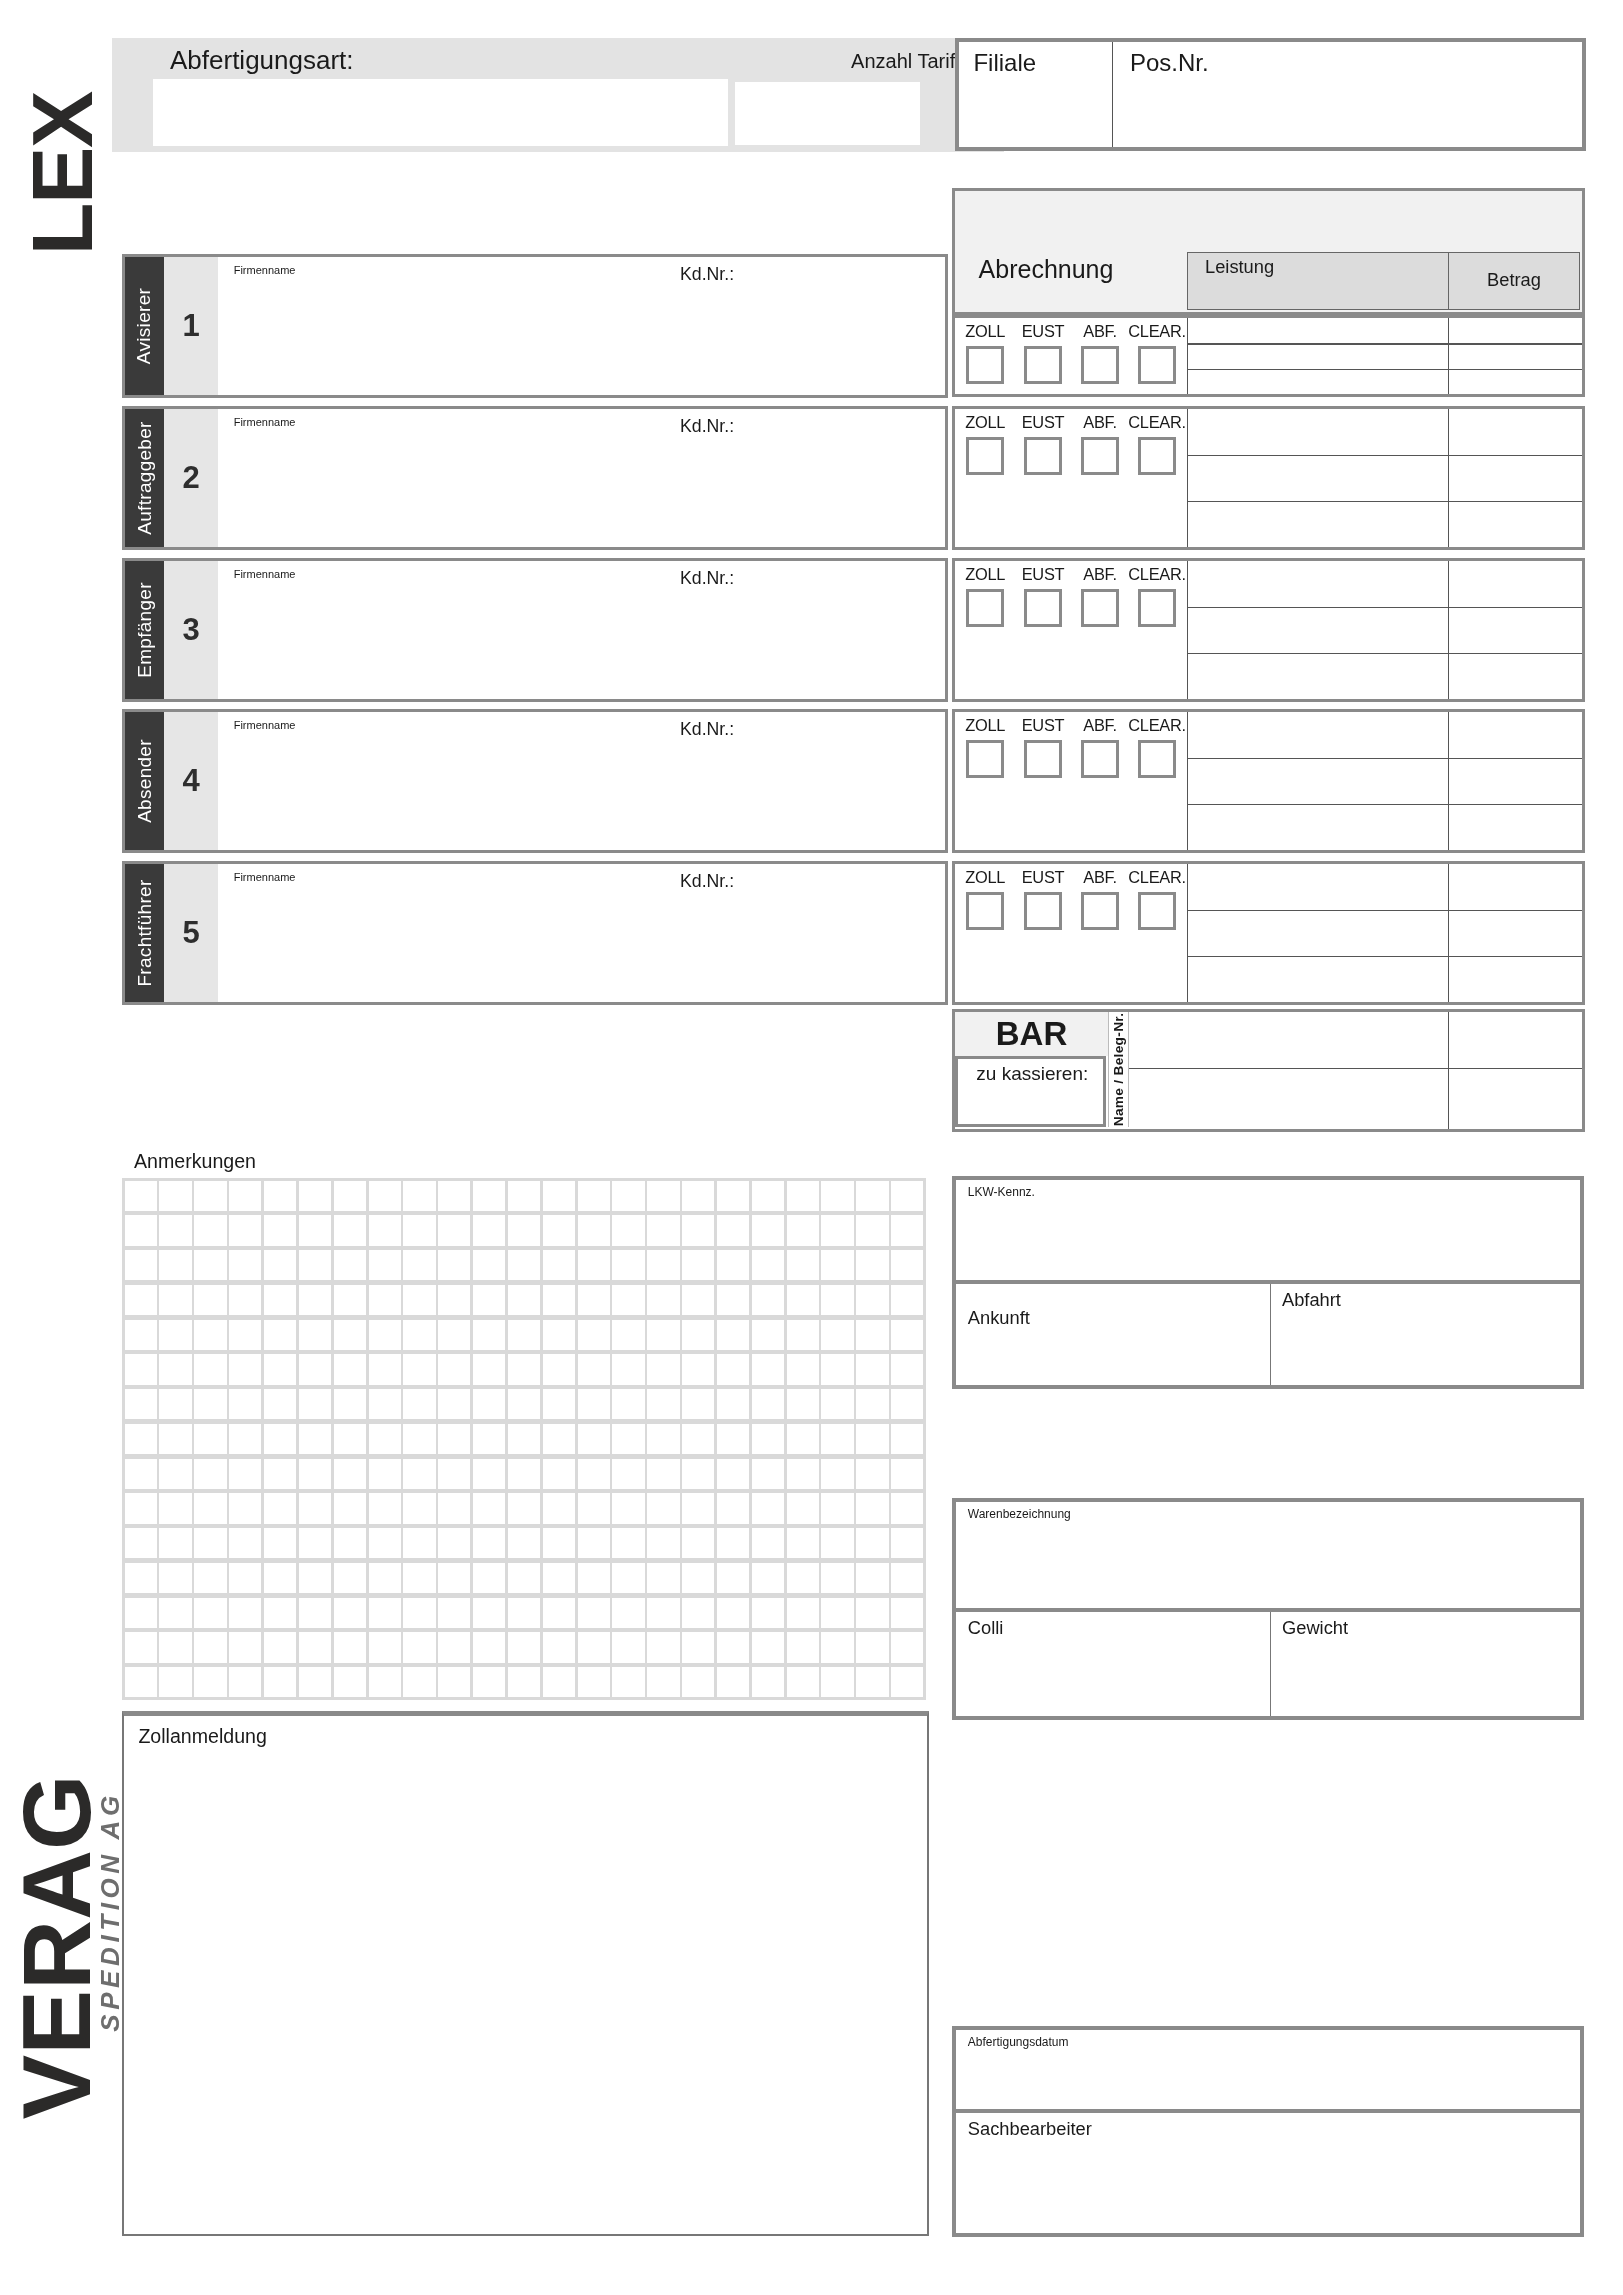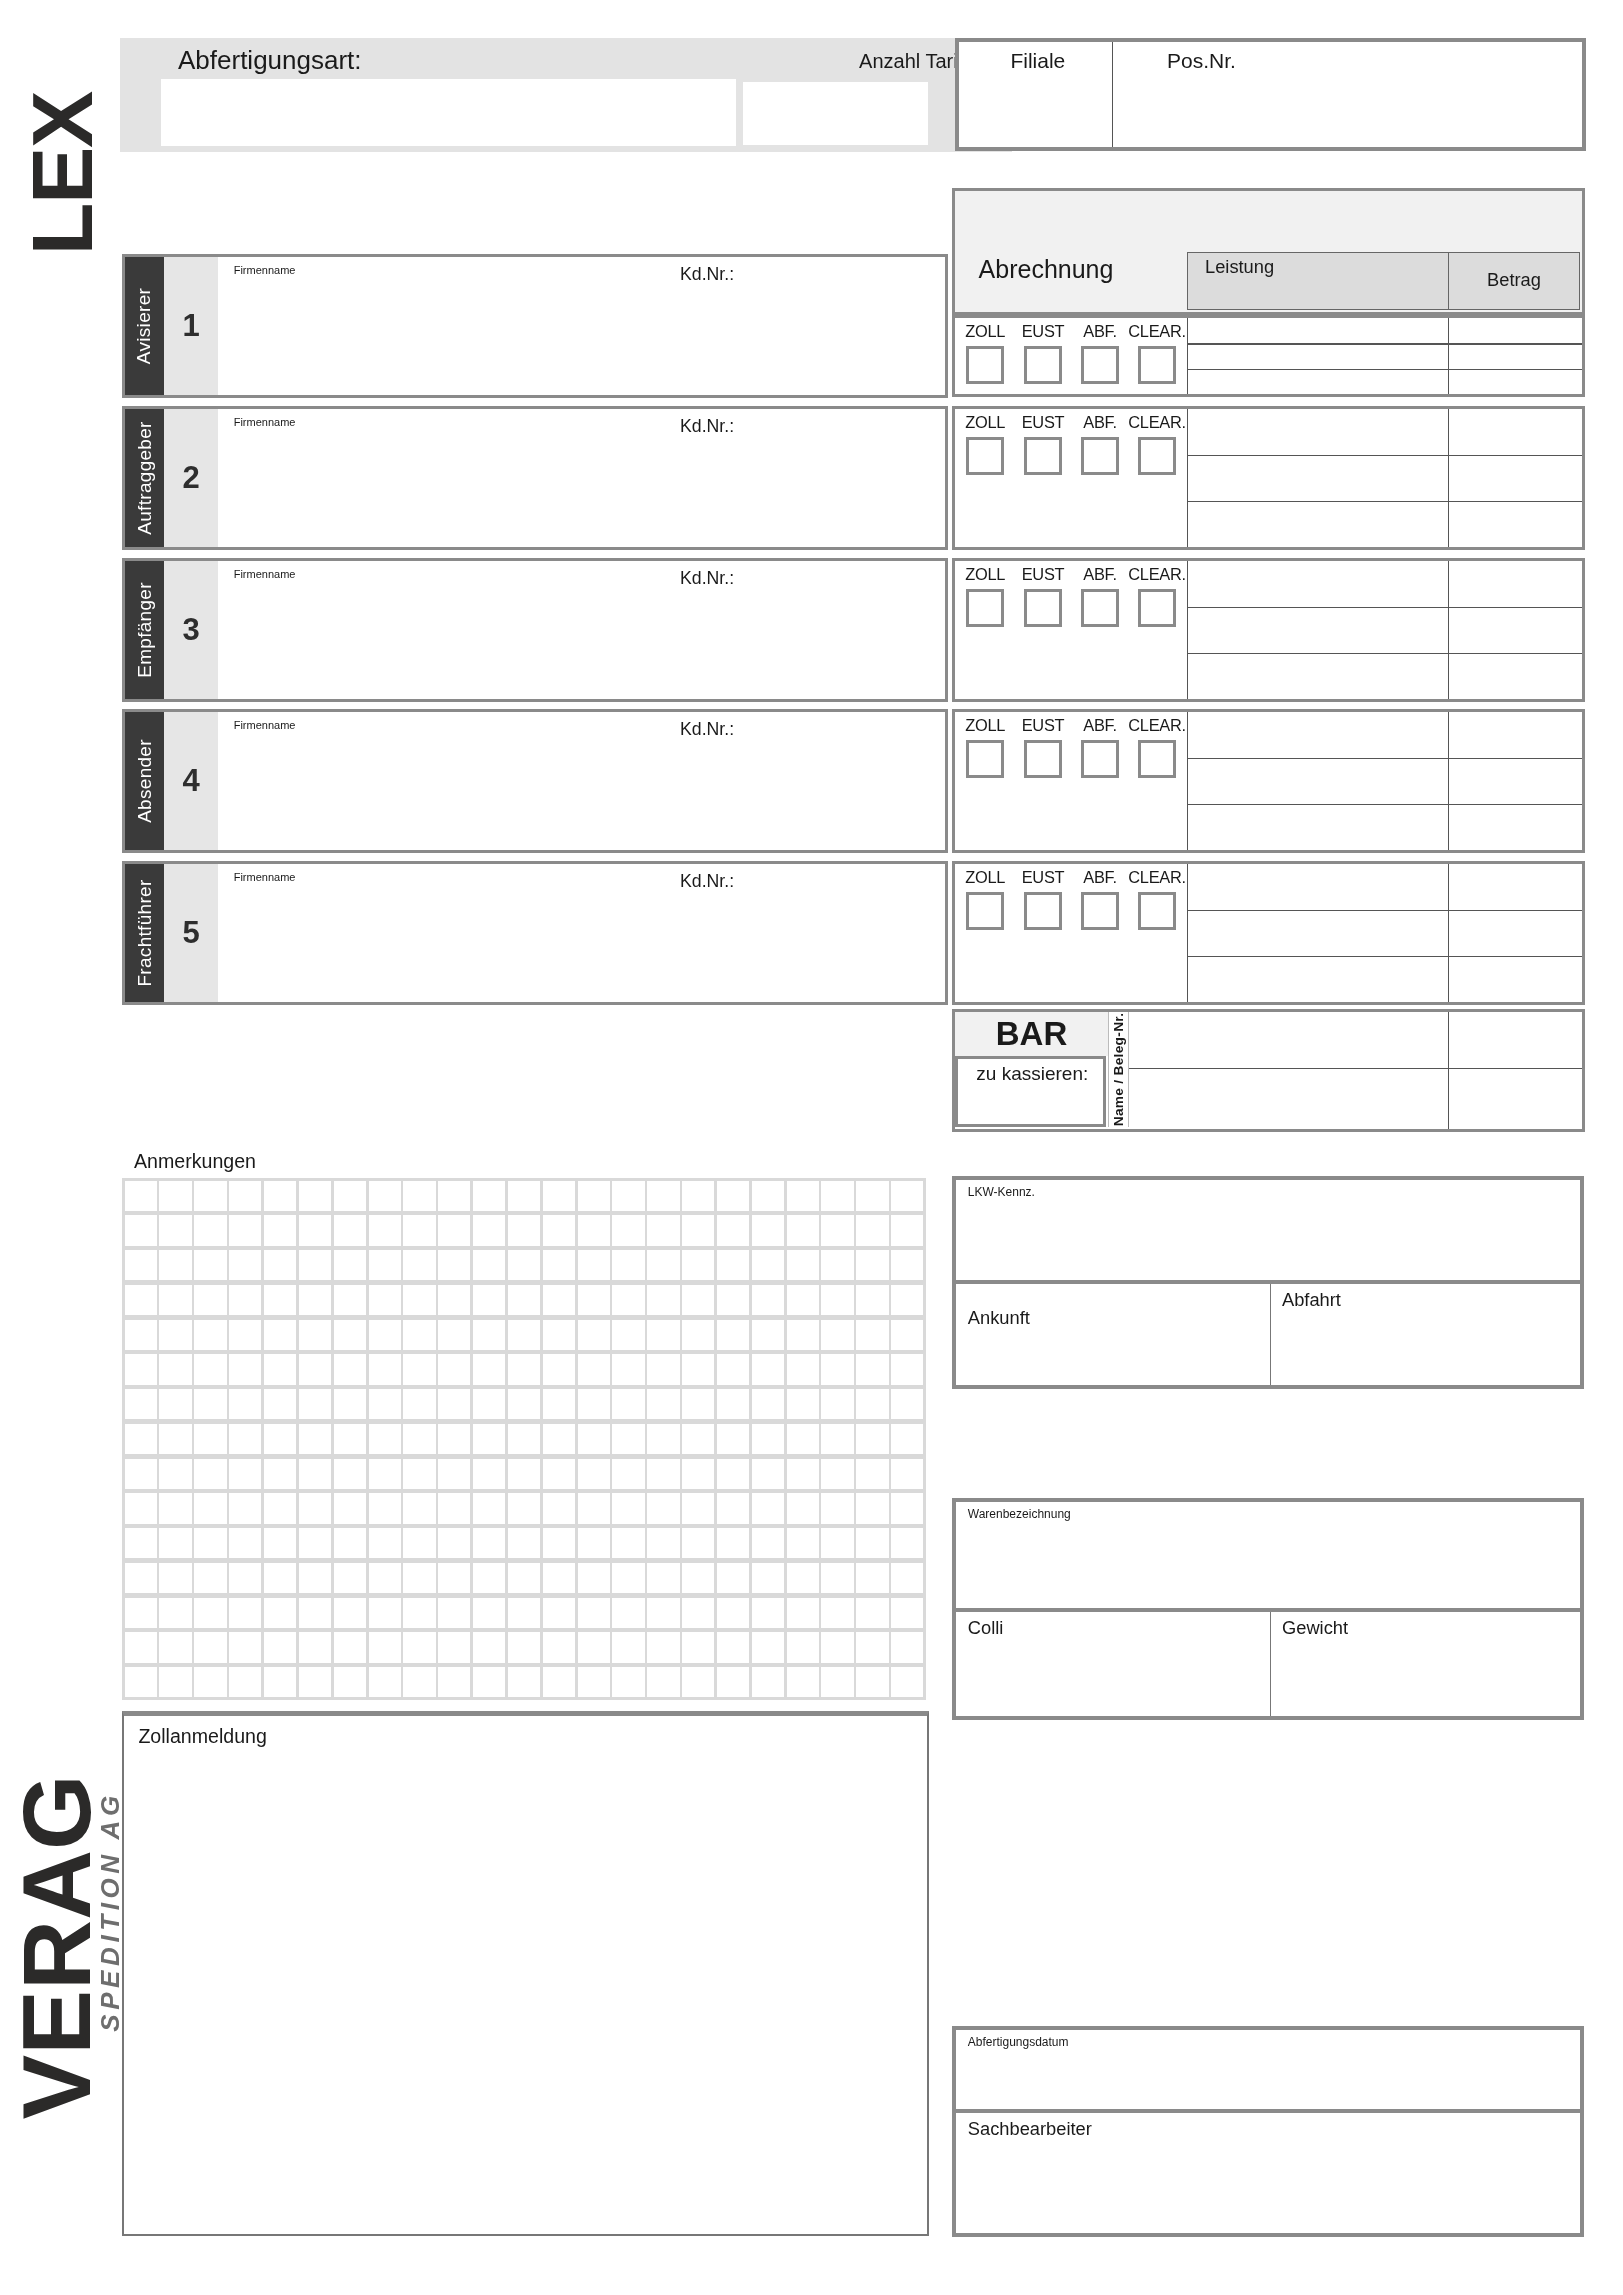--- a/index.html
+++ b/index.html
@@ -17,30 +17,30 @@
 
   
   .lex-wrap{left:15.7px;top:29px;width:93px;height:288px;}
   .lex-wrap>span{font-size:86px;font-weight:900;letter-spacing:-1.3px;color:var(--logo);}
   .verag-wrap{left:17px;top:1721px;width:80px;height:452px;}
   .verag-wrap>span{font-size:97px;font-weight:900;letter-spacing:0px;color:var(--logo);}
   .sped-wrap{left:93px;top:1695px;width:34px;height:432px;}
   .sped-wrap>span{font-size:26px;font-weight:bold;font-style:italic;letter-spacing:4.6px;color:var(--spedition-gray);}
 
   
-  .topbar{position:absolute;left:120px;top:38px;width:892px;height:114px;background:var(--topbar-bg);}
+  .topbar{position:absolute;left:112px;top:38px;width:892px;height:114px;background:var(--topbar-bg);}
   .topbar .t1{position:absolute;left:58px;top:6.5px;font-size:26px;}
   .topbar .t2{position:absolute;right:21px;top:11.8px;font-size:20px;}
   .inp1{position:absolute;left:41px;top:41px;width:575px;height:67px;background:#fff;}
   .inp2{position:absolute;left:623px;top:44px;width:185px;height:63px;background:#fff;}
 
   
   .filiale-box{position:absolute;left:955px;top:38px;width:631px;height:113px;border:4.6px solid var(--border);background:#fff;}
   .filiale-box .divv{position:absolute;left:153px;top:0;width:1.3px;height:100%;background:var(--line);}
-  .cell-label{position:absolute;font-size:21px;margin-left:37px;}
+  .cell-label{position:absolute;font-size:24px;}
 
   
   .abr-header{position:absolute;left:952px;top:188px;width:633px;height:127px;border:3.9px solid var(--border);background:var(--header-bg);}
   .abr-title{position:absolute;left:23.6px;top:64px;font-size:25px;}
   .hcell{position:absolute;top:61px;height:58px;background:var(--cell-bg);border:1.3px solid #666;font-size:18.3px;}
   .hcell.leistung{left:232px;width:262px;padding:3px 0 0 17px;}
   .hcell.betrag{left:493px;width:132px;text-align:center;padding-top:15.7px;}
 
   
   .party{position:absolute;left:122px;width:826px;height:144px;border:3.9px solid var(--border);background:#fff;}

